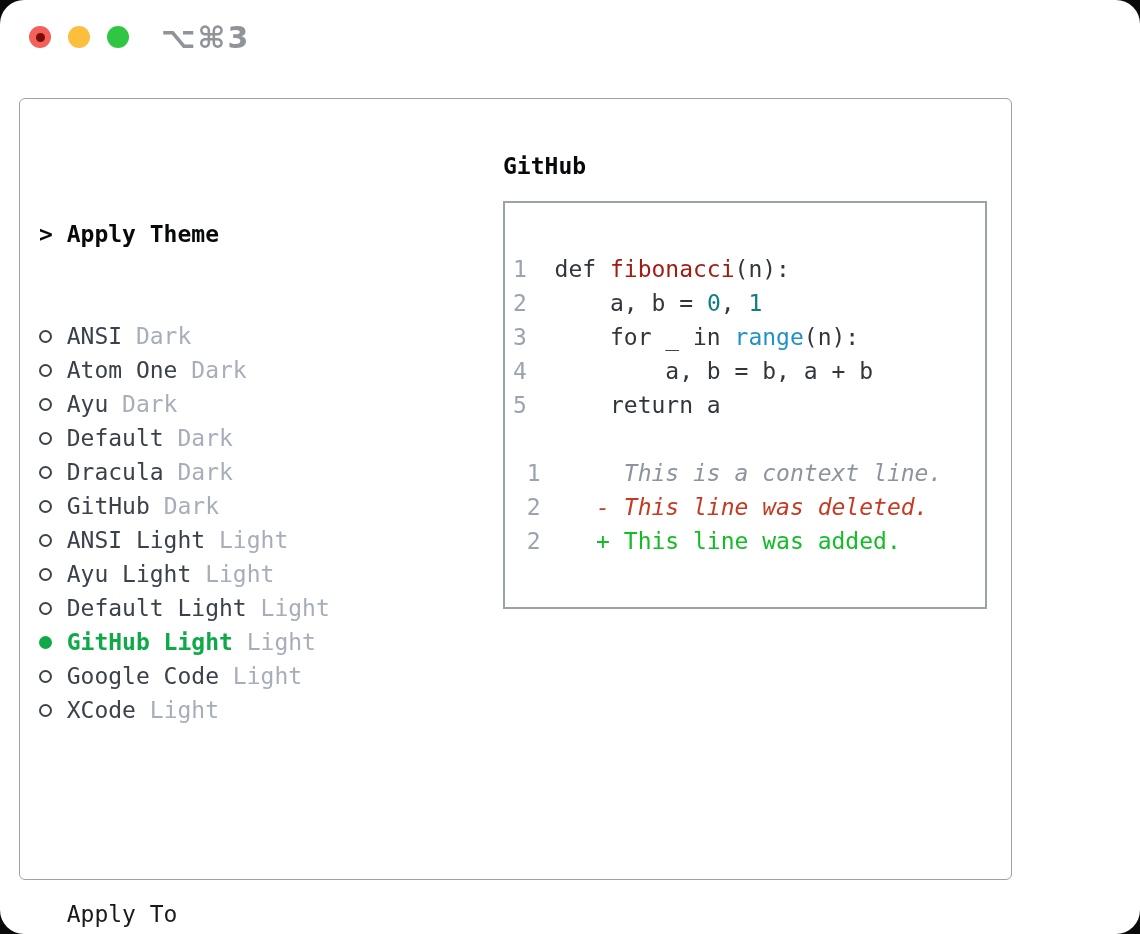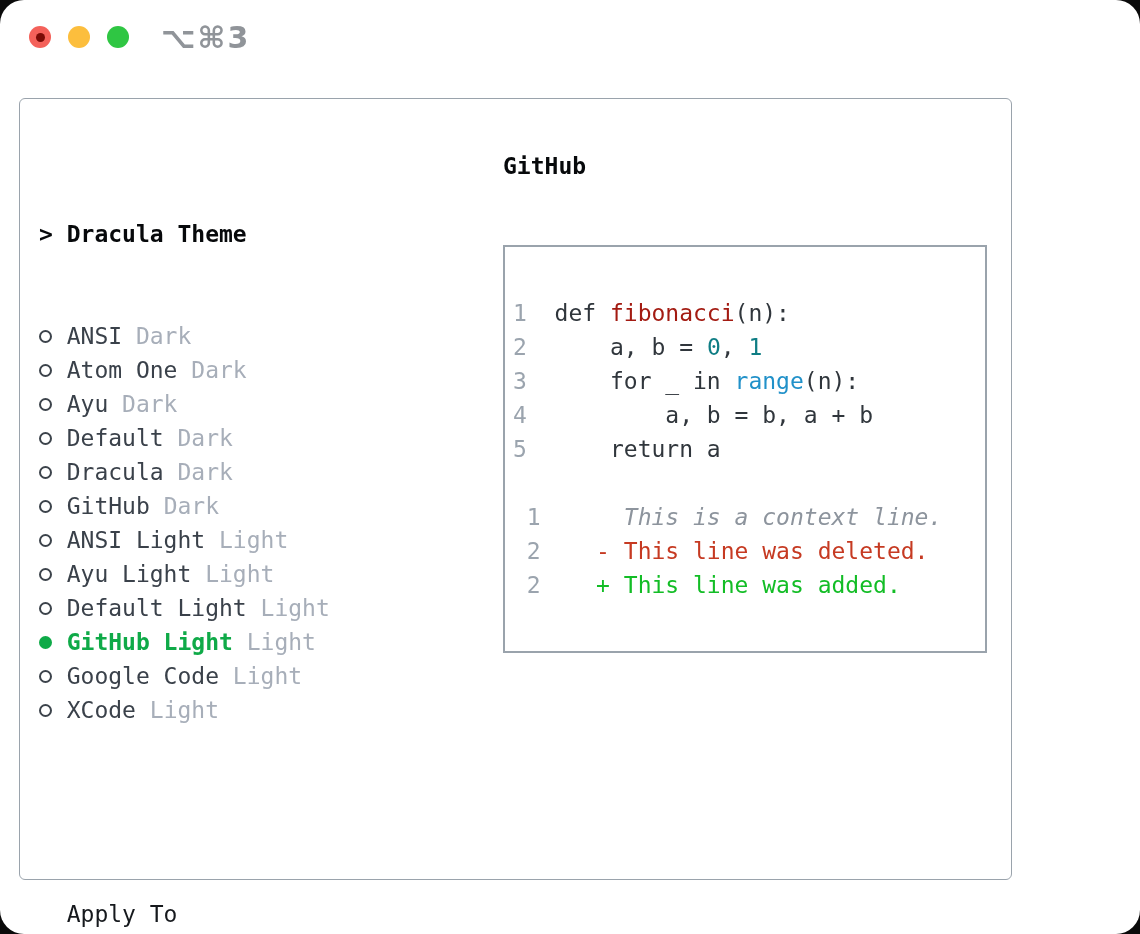--- a/index.html
+++ b/index.html
@@ -37,51 +37,51 @@
   .dot.sel{background:var(--green);border-color:var(--green);}
   .prompt{font-weight:bold;color:#07090b;}
   .hdr{font-weight:bold;color:#07090b;}
   .lbl{color:var(--label);}
   .lbl.sel{color:var(--green);font-weight:bold;}
   .variant{color:var(--muted);}
   .apply-hdr{color:#16191d;}
   .blank{height:34px;}
   
   .preview-hdr{position:absolute;left:483px;top:50px;font-size:23px;line-height:34px;font-weight:bold;color:#07090b;}
-  .preview-box{position:absolute;left:483px;top:102px;width:484px;height:408px;border:2px solid var(--border);background:#fff;margin-top:44px;}
+  .preview-box{position:absolute;left:483px;top:102px;width:484px;height:408px;border:2px solid var(--border);background:#fff;}
   .code{padding:49px 0 0 8px;font-size:23px;line-height:34px;white-space:pre;}
   .pline{height:34px;}
   .s-ln{color:var(--lineno);}
   .s-code{color:var(--text);}
   .s-fn{color:var(--fn);}
   .s-num{color:var(--num);}
   .s-blue{color:var(--blue);}
   .s-ctx{color:#8d949d;font-style:italic;}
-  .s-del{color:var(--deleted);}
+  .s-del{color:var(--deleted);font-style:italic;}
   .s-add{color:var(--added);}
 </style>
 </head>
 <body>
 
 <div class="window">
 
   <div class="titlebar">
     <div class="lights">
       <div class="light red"></div>
       <div class="light yellow"></div>
       <div class="light green"></div>
     </div>
     <div class="win-title">⌥⌘3</div>
   </div>
 
   <div class="panel">
 
     <div class="col-left">
       <div class="row">
-        <span class="mark prompt">&gt;</span><span class="hdr">Dracula Theme</span>
+        <span class="mark prompt">&gt;</span><span class="hdr">Apply Theme</span>
       </div>
       <div id="theme-list"><div class="row"><span class="mark"><span class="dot"></span></span><span class="lbl">ANSI</span><span class="variant"> Dark</span></div><div class="row"><span class="mark"><span class="dot"></span></span><span class="lbl">Atom One</span><span class="variant"> Dark</span></div><div class="row"><span class="mark"><span class="dot"></span></span><span class="lbl">Ayu</span><span class="variant"> Dark</span></div><div class="row"><span class="mark"><span class="dot"></span></span><span class="lbl">Default</span><span class="variant"> Dark</span></div><div class="row"><span class="mark"><span class="dot"></span></span><span class="lbl">Dracula</span><span class="variant"> Dark</span></div><div class="row"><span class="mark"><span class="dot"></span></span><span class="lbl">GitHub</span><span class="variant"> Dark</span></div><div class="row"><span class="mark"><span class="dot"></span></span><span class="lbl">ANSI Light</span><span class="variant"> Light</span></div><div class="row"><span class="mark"><span class="dot"></span></span><span class="lbl">Ayu Light</span><span class="variant"> Light</span></div><div class="row"><span class="mark"><span class="dot"></span></span><span class="lbl">Default Light</span><span class="variant"> Light</span></div><div class="row"><span class="mark"><span class="dot sel"></span></span><span class="lbl sel">GitHub Light</span><span class="variant"> Light</span></div><div class="row"><span class="mark"><span class="dot"></span></span><span class="lbl">Google Code</span><span class="variant"> Light</span></div><div class="row"><span class="mark"><span class="dot"></span></span><span class="lbl">XCode</span><span class="variant"> Light</span></div></div>
       <div class="blank"></div>
       <div class="row">
         <span class="mark"></span><span class="apply-hdr">Apply To</span>
       </div>
       
       
       
     </div>

